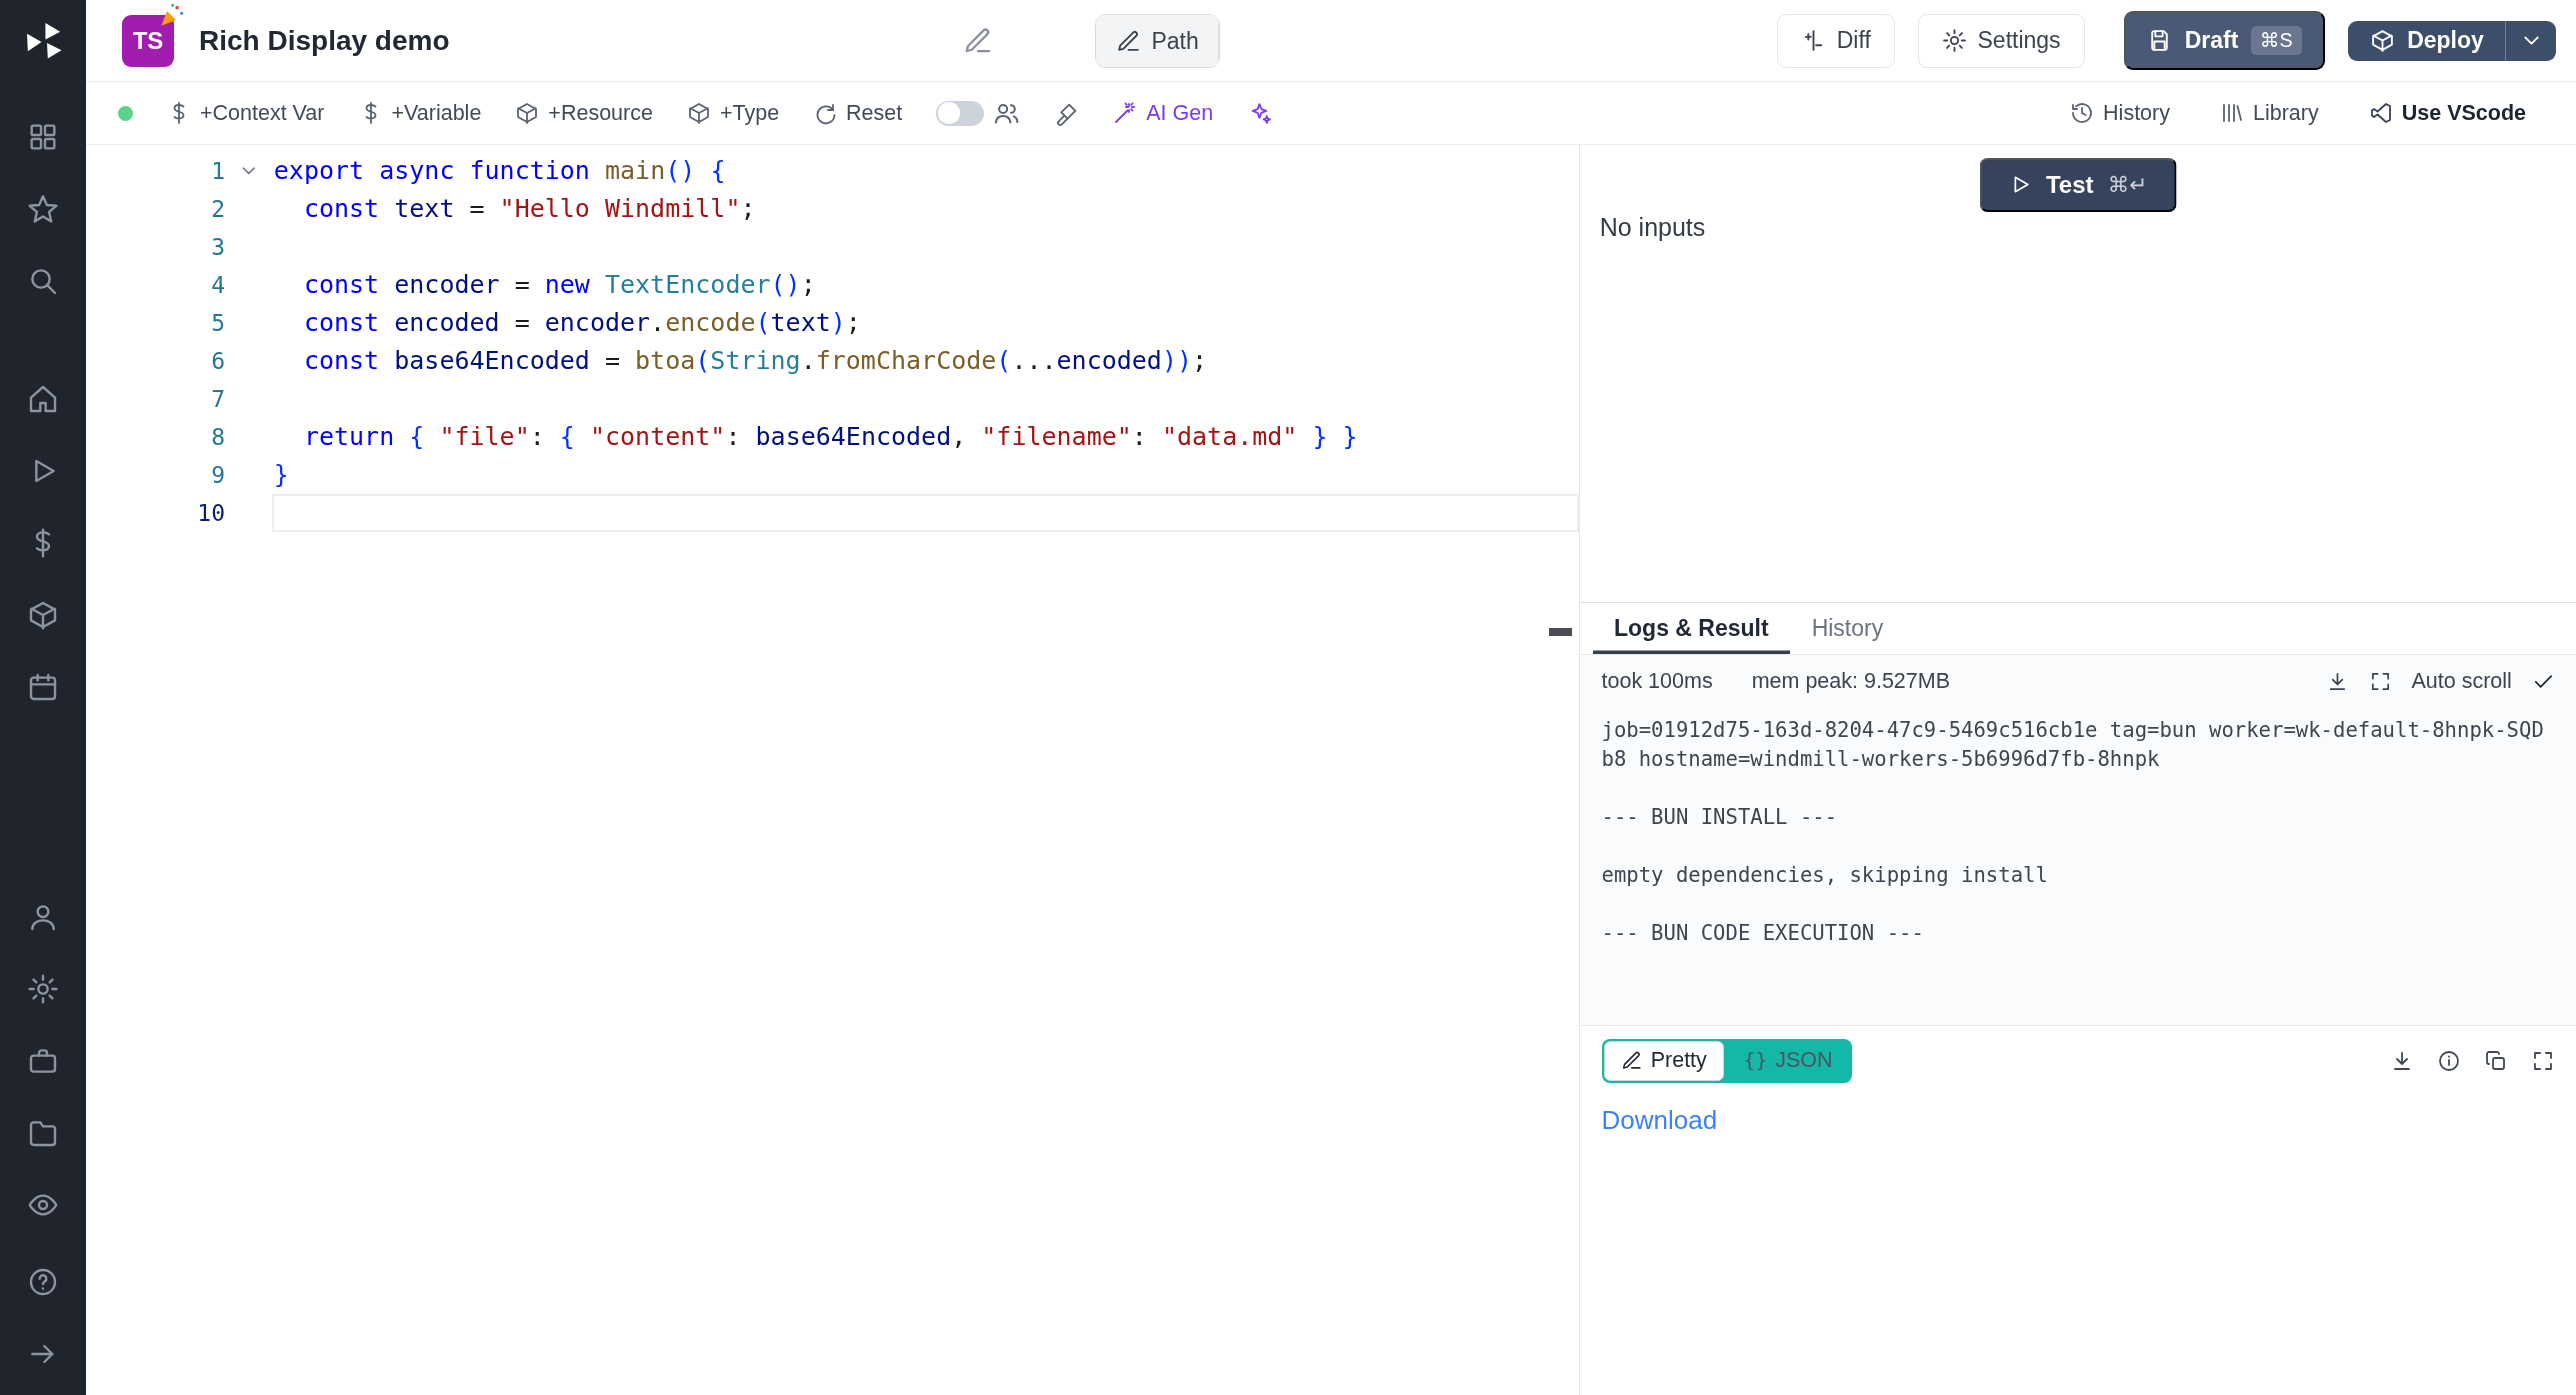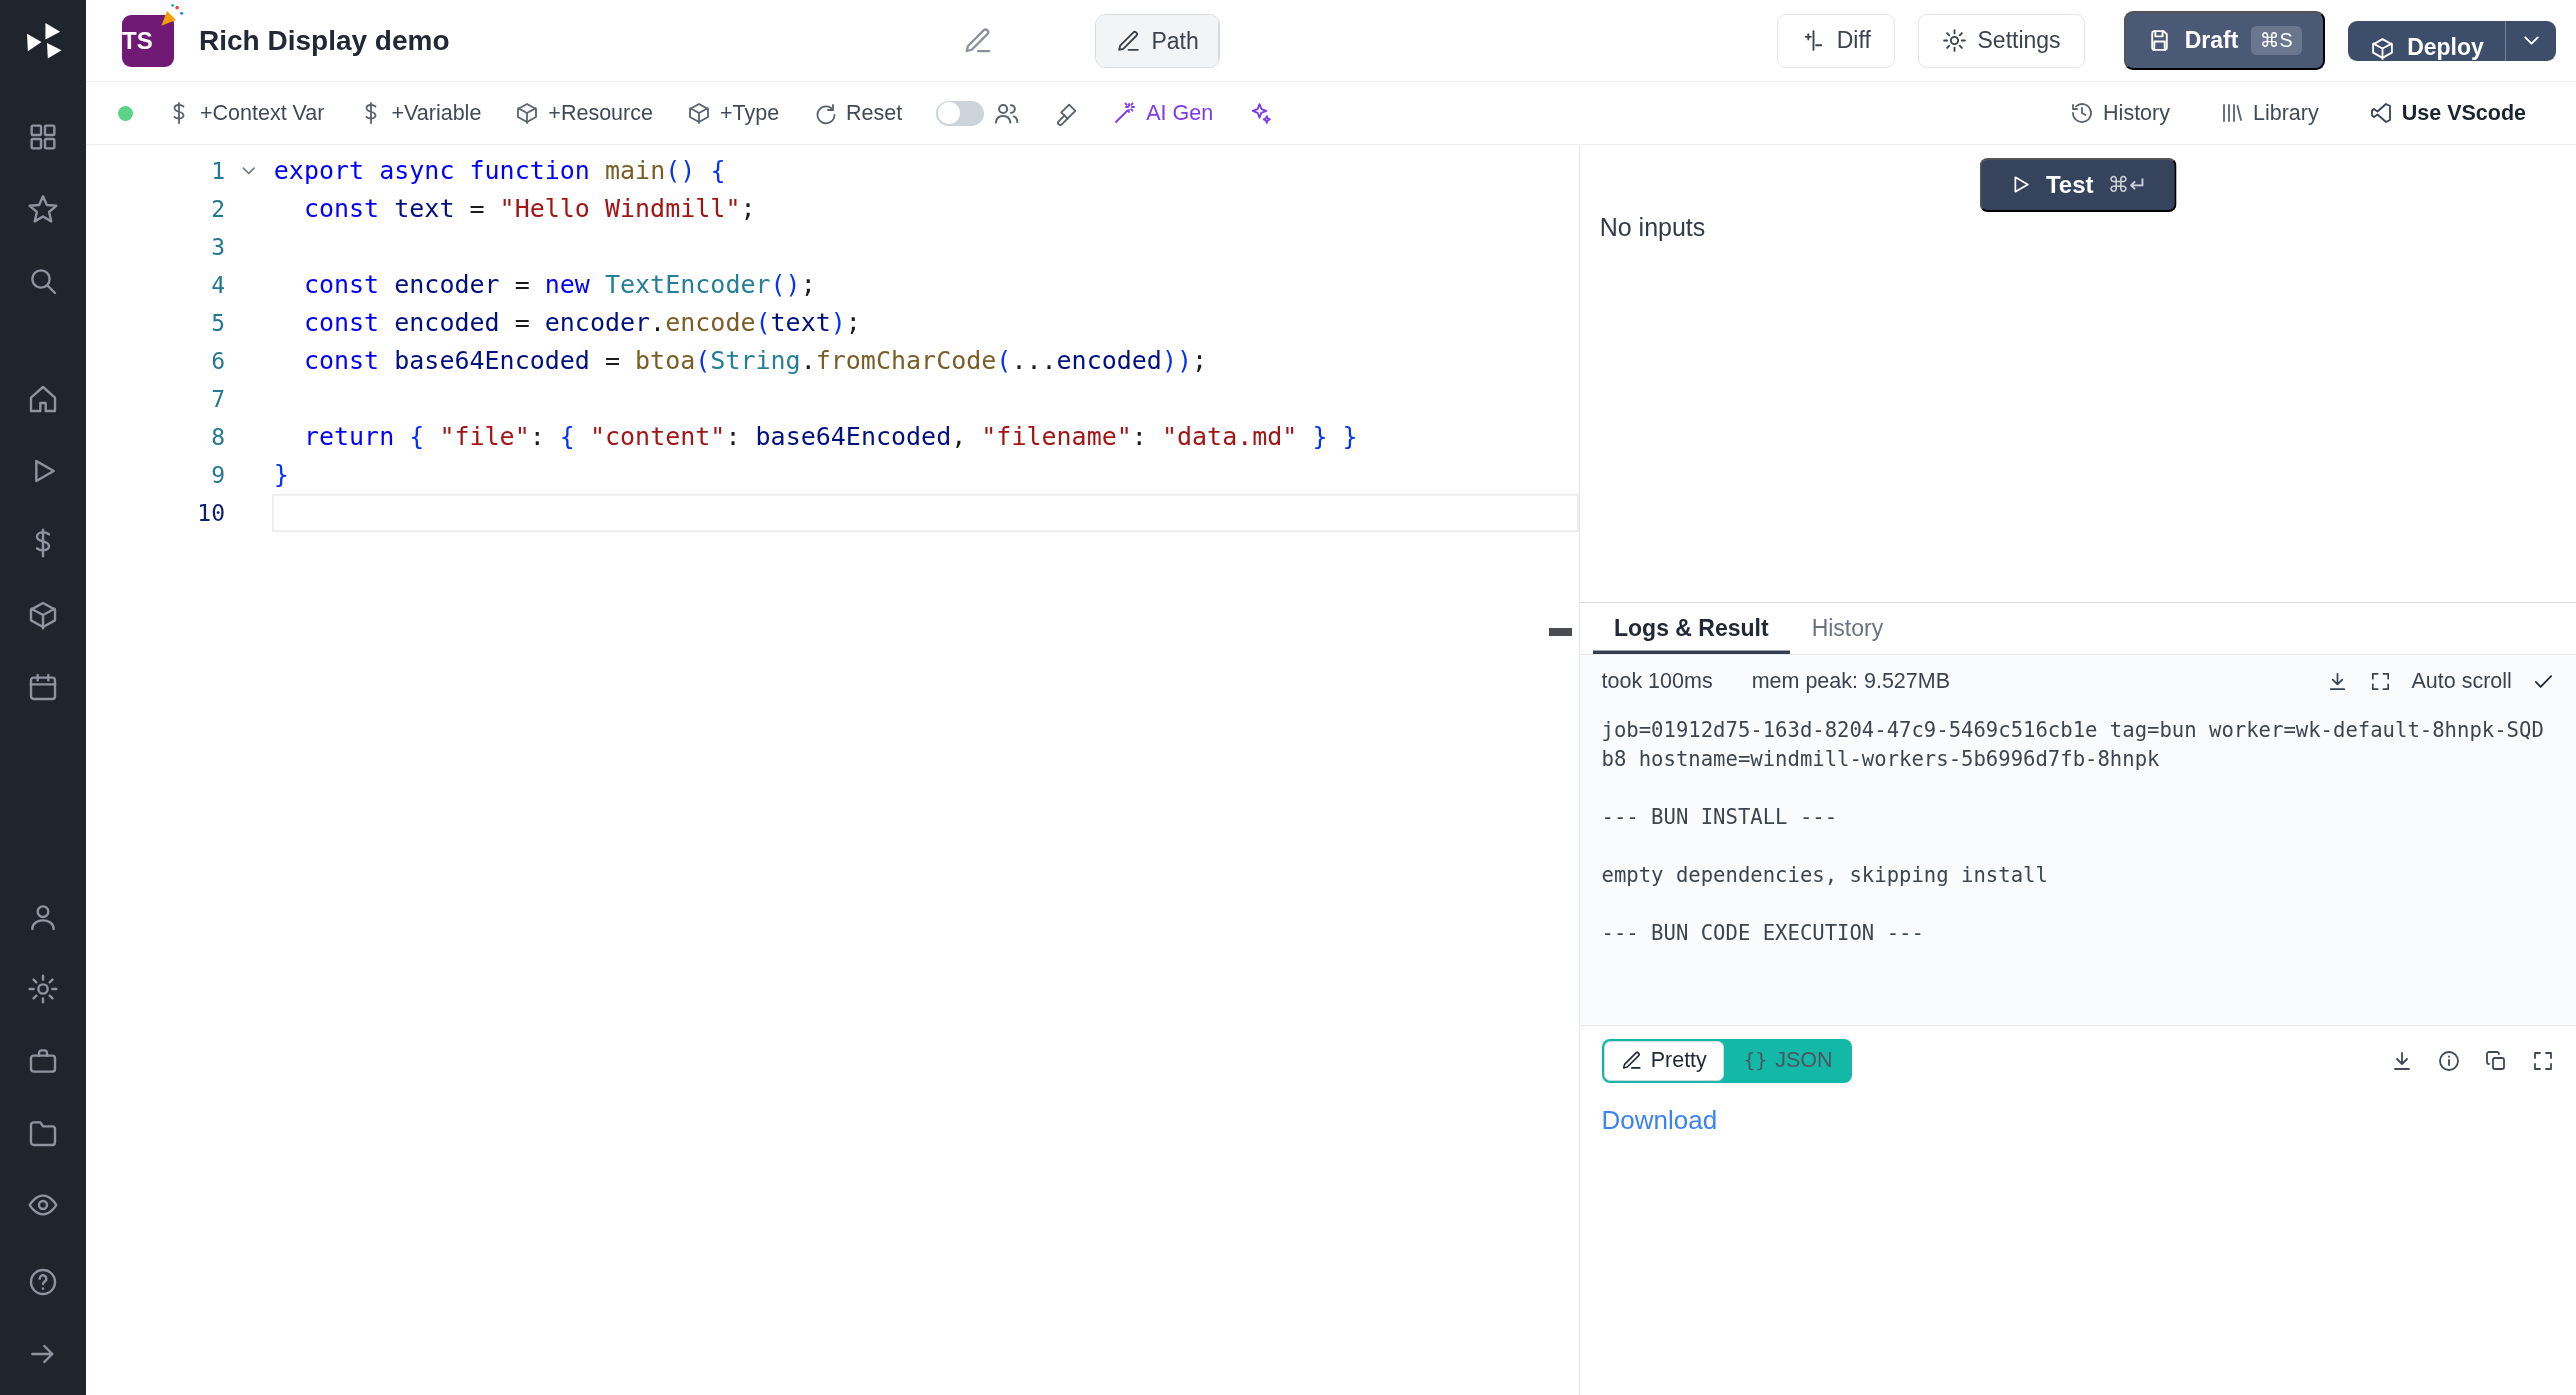--- a/index.html
+++ b/index.html
@@ -18,43 +18,43 @@
   .sb-gap { height:82px; }
   .sb-flex { flex:1; }
   svg.ln { fill:none; stroke:currentColor; stroke-width:1.8; stroke-linecap:round; stroke-linejoin:round; }
 
   
   .main { flex:1; display:flex; flex-direction:column; min-width:0; }
 
   
   .topbar { height:82px; display:flex; align-items:center; padding:0 19.7px 0 36px;
     border-bottom:0.9px solid #ecedf0; position:relative; flex-shrink:0; background:#fff; }
-  .lang-badge { width:52px; height:52px; background:#701a75; border-radius:9px; color:#fff;
-    font-weight:bold; font-size:24px; display:flex; align-items:center; justify-content:flex-start;
+  .lang-badge { width:52px; height:52px; background:#a21caf; border-radius:9px; color:#fff;
+    font-weight:bold; font-size:24px; display:flex; align-items:center; justify-content:center;
     position:relative; flex-shrink:0; }
   .party { position:absolute; top:-12.5px; right:-10.7px; width:27px; height:27px; }
   .page-title { font-size:28px; font-weight:700; color:#222835; margin-left:25px; white-space:nowrap; }
   .title-edit { position:absolute; left:877px; color:#8a919c; width:30px; height:30px; cursor:pointer; }
   .path-group { position:absolute; left:1009px; top:14.3px; height:54px; display:flex; align-items:stretch;
     border:0.9px solid #d7dbe1; border-radius:10.7px; overflow:hidden; background:#fff; }
   .path-btn { display:flex; align-items:center; gap:10.7px; padding:0 19.7px; background:#f3f4f6;
     color:#3c434e; font-size:23px; border-right:0.9px solid #d7dbe1; cursor:pointer; }
   .path-btn svg { width:25px; height:25px; }
   .path-value { display:flex; align-items:center; padding:0 19.7px;
     font-family:"DejaVu Sans Mono", monospace; font-size:22.4px; color:#2a3240; }
   .topbar-right { margin-left:auto; display:flex; align-items:center; gap:23px; }
   .btn-light { height:54px; display:flex; align-items:center; gap:10.7px; padding:0 23px;
     border:0.9px solid #e2e5e9; border-radius:9px; background:#fff; color:#3c434e;
     font-size:23px; cursor:pointer; }
   .btn-light svg { width:25px; height:25px; }
   .btn-dark { height:59px; display:flex; align-items:center; gap:12.5px; padding:0 21.5px;
     border-radius:9px; color:#fff; font-size:23px; font-weight:600; cursor:pointer; }
   .btn-draft { background:#4a5a76; margin-left:16px; }
   .btn-deploy-wrap { display:flex; align-items:stretch; background:#3d4e6a; border-radius:9px; overflow:hidden; }
-  .btn-deploy { height:40px; display:flex; align-items:flex-end; gap:12.5px; padding:0 21.5px;
+  .btn-deploy { height:40px; display:flex; align-items:center; gap:12.5px; padding:0 21.5px;
     color:#fff; font-size:23px; font-weight:600; cursor:pointer; }
   .btn-dark svg, .btn-deploy svg, .deploy-caret svg { width:25px; height:25px; }
   .kbd { background:rgba(255,255,255,.18); border-radius:5.4px; padding:2.7px 9px; font-size:19.7px; font-weight:400; }
   .deploy-caret { display:flex; align-items:center; padding:0 12.5px; border-left:0.9px solid rgba(255,255,255,.28); cursor:pointer; }
 
   
   .toolbar { height:63px; display:flex; align-items:center; gap:34px; padding:0 50px 0 32px;
     border-bottom:0.9px solid #eceef1; font-size:21.5px; color:#414a57; flex-shrink:0; background:#fff; }
   .status-dot { width:15px; height:15px; border-radius:50%; background:#5bd389; flex-shrink:0; }
   .tb-btn { display:flex; align-items:center; gap:9px; cursor:pointer; white-space:nowrap; }

